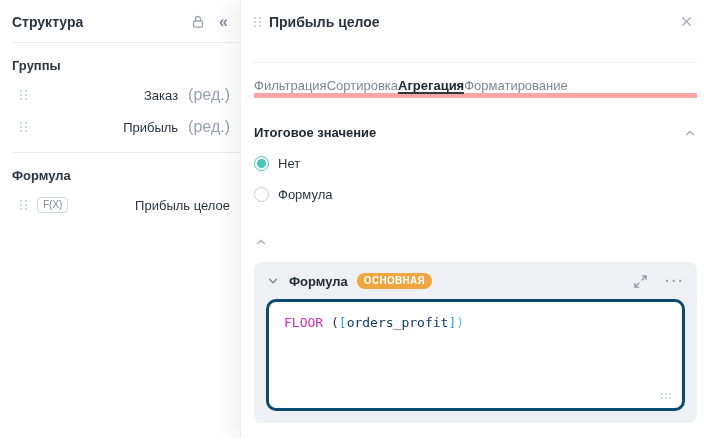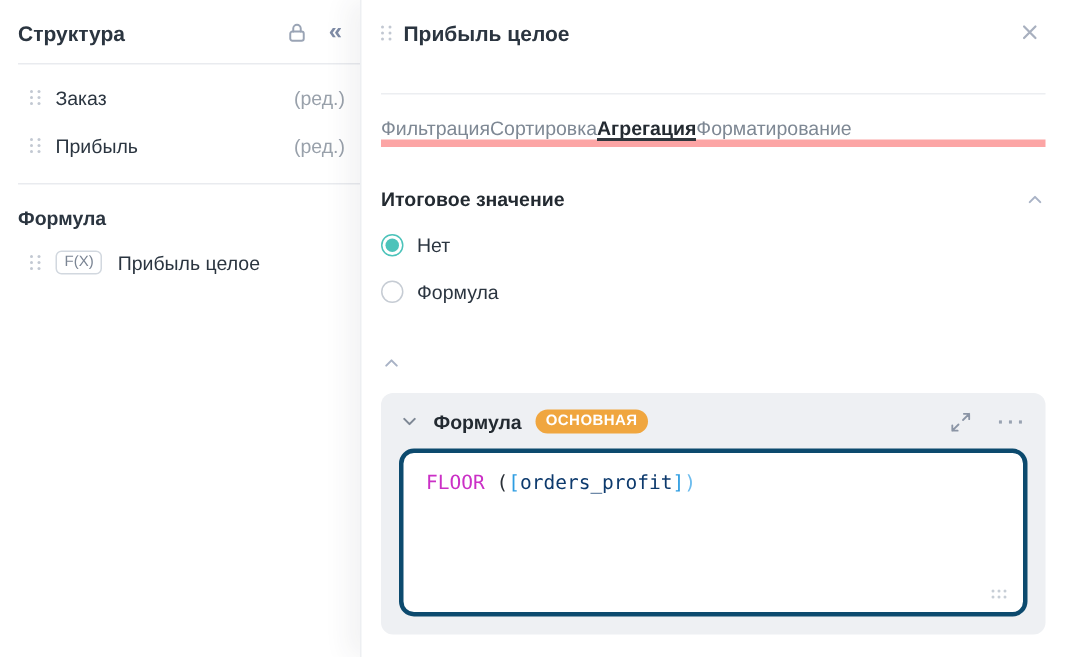--- a/index.html
+++ b/index.html
@@ -9,24 +9,24 @@
 
   
   .sidebar { position:absolute; left:0; top:0; bottom:0; width:240px; background:#fff; }
   .sb-header { display:flex; align-items:center; justify-content:space-between; height:42px; padding:2px 12px 0 12px; }
   .sb-title { font-size:14px; font-weight:bold; color:#2b3540; }
   .sb-header-icons { display:flex; align-items:center; gap:13px; }
   .icon-btn { display:flex; align-items:center; justify-content:center; cursor:pointer; background:none; border:none; }
   .collapse-glyph { font-size:16px; color:#7f8ca6; line-height:1; font-weight:bold; }
   .divider { height:1px; background:#e9ebef; margin-left:12px; }
   .sb-section-label { font-size:13px; font-weight:bold; color:#2b3540; margin:15px 0 3px 12px; }
-  .sb-list { margin-top:6px; }
+  .sb-list { margin-top:6px;text-align:right; }
   .sb-item { display:flex; align-items:center; height:32px; padding:0 10px 0 20px; gap:10px; cursor:pointer; }
   .sb-item-label { font-size:13px; color:#2b3540; flex:1; }
-  .edit-hint { font-size:13px; color:#99a1ab; }
+  .edit-hint { font-size:16px; color:#99a1ab; }
   .sb-div2 { margin-top:9px; }
   .fx-badge { border:1px solid #d2d8df; border-radius:4px; font-size:10px; color:#7b8594; padding:2px 5px; background:#fff; line-height:1; }
 
   .drag-dots { display:grid; grid-template-columns:repeat(2,2px); gap:2px 3px; flex:0 0 auto; cursor:grab; }
   .drag-dots i { width:2px; height:2px; border-radius:50%; background:#c2c8d2; }
 
   svg.stroke-ic { stroke:#9aa4b5; fill:none; stroke-width:1.3; stroke-linecap:round; stroke-linejoin:round; }
 
   
   .panel { position:absolute; left:240px; top:0; bottom:0; right:0; background:#fff;
@@ -80,20 +80,21 @@
             <path d="M5.5 7 V5 a2.5 2.5 0 0 1 5 0 V7"></path>
           </svg>
         </button>
         <button class="icon-btn">
           <span class="collapse-glyph">«</span>
         </button>
       </span>
     </div>
     <div class="divider"></div>
 
+    <div class="sb-section-label">Группы</div>
     <div class="sb-list">
       <div class="sb-item">
         <span class="drag-dots">
             <i></i>
             <i></i>
             <i></i>
             <i></i>
             <i></i>
             <i></i>
           </span>

